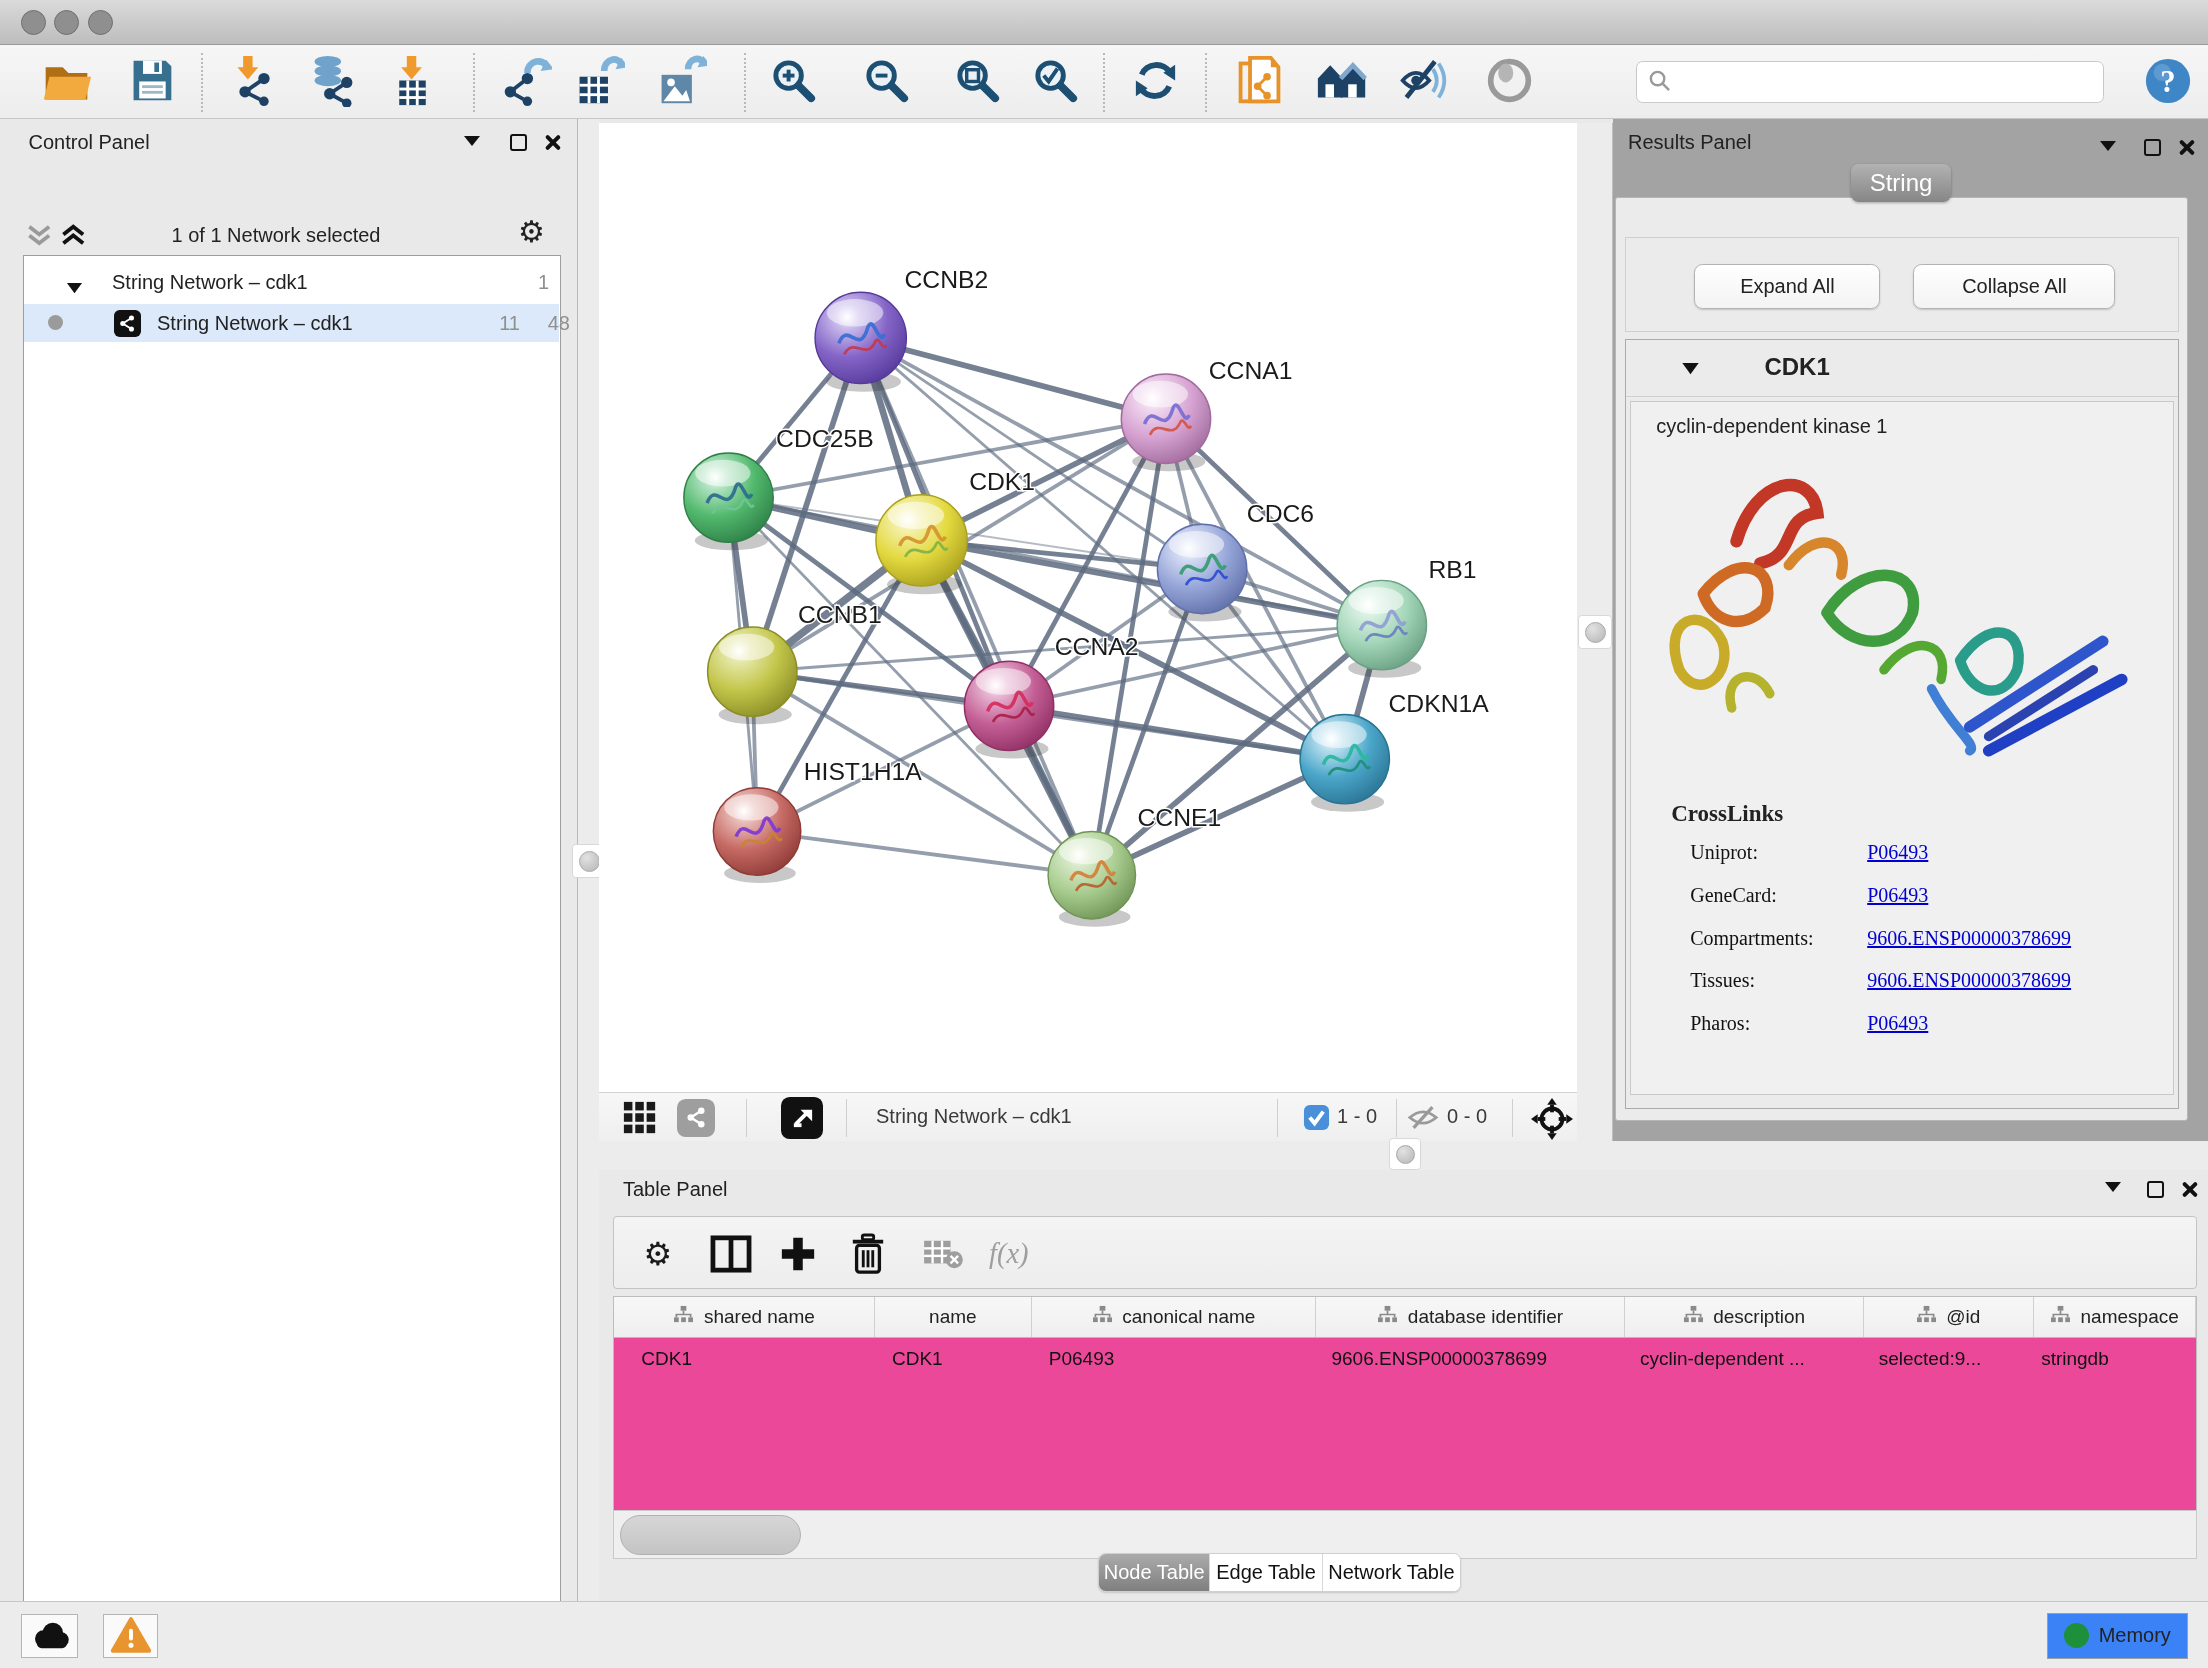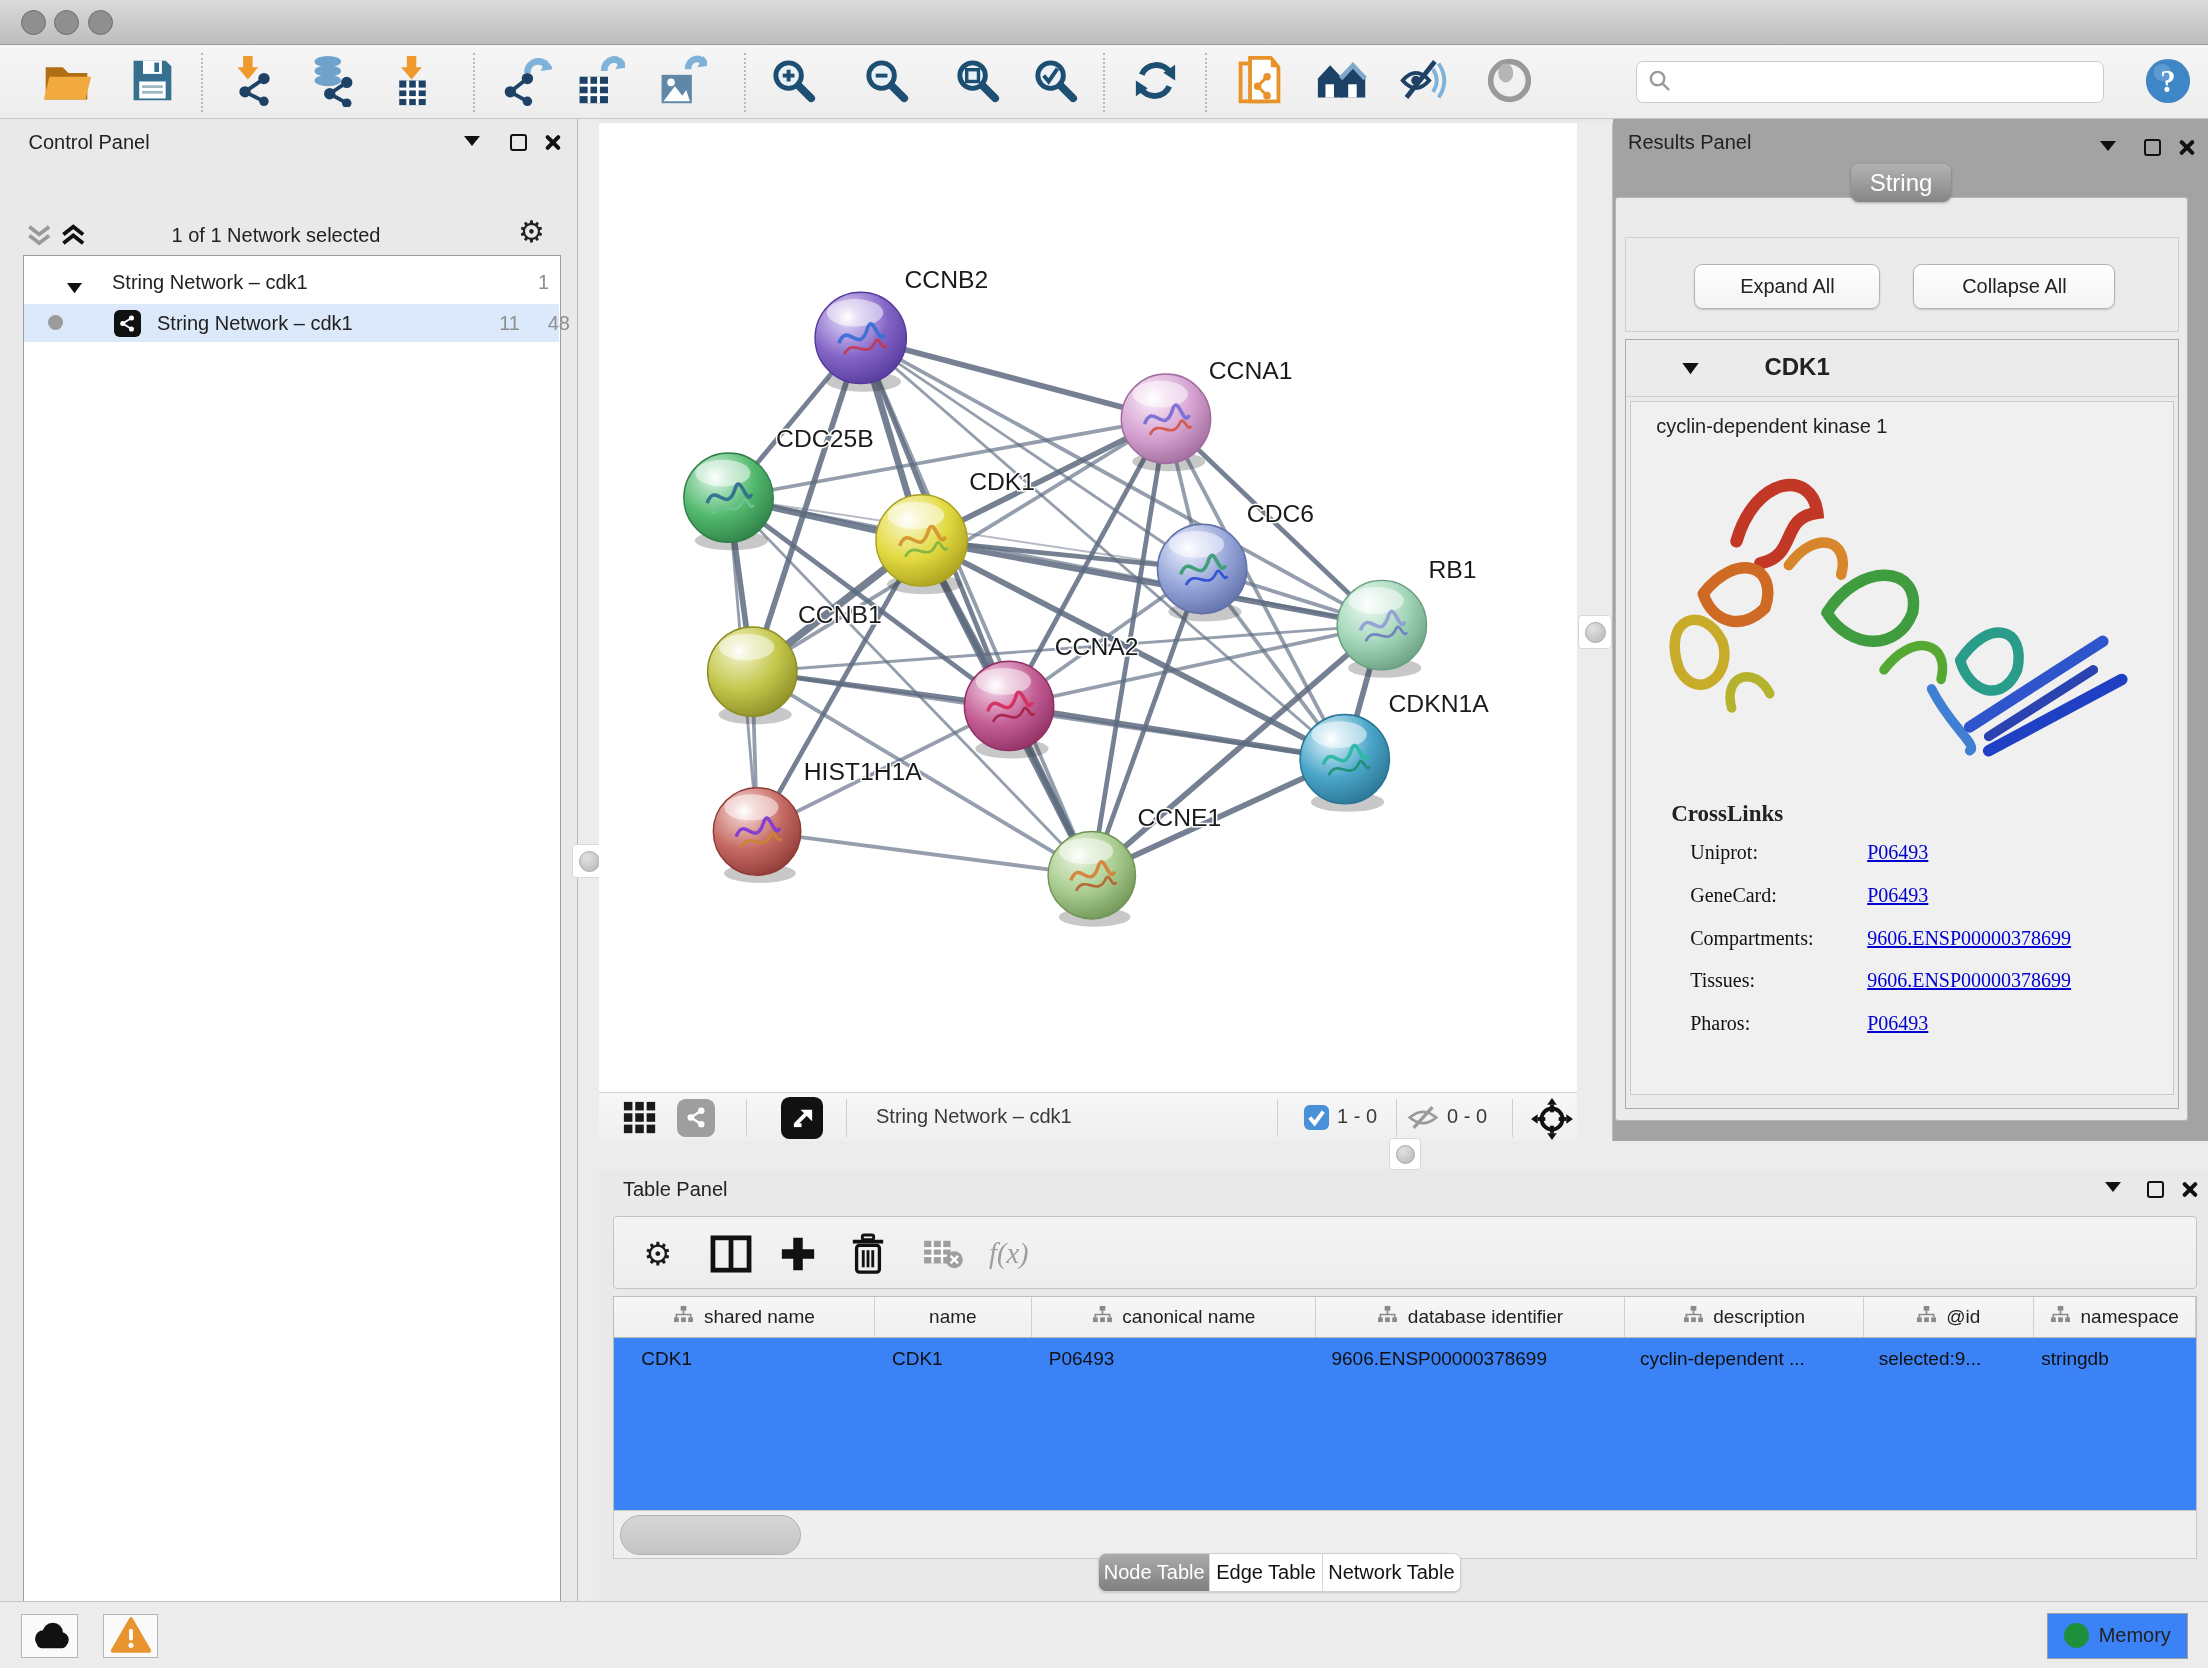--- a/index.html
+++ b/index.html
@@ -61,21 +61,21 @@
   #rp-content { left:3.8px; top:61px; width:544px; height:694px; background:#f0f0f0; border:1px solid #c9c9c9; }
   .serif { font-family:"Liberation Serif", serif; }
   .xl-row { position:absolute; left:0; width:100%; height:32px; font-size:20px; }
   .xl-row .xl-label { position:absolute; left:59px; color:#111; }
   .xl-row a { position:absolute; left:236px; color:#0000d0; text-decoration:underline; }
 
   
   #tablepanel { left:599px; top:1170px; width:1609px; height:431px; background:#e9e9e9; }
   #tp-toolbar { left:14.3px; top:46px; width:1584px; height:73px; background:linear-gradient(#f4f4f4,#ededed); border:1px solid #c3c3c3; border-radius:3.8px; }
   .tp-icon { position:absolute; top:0; height:73px; display:flex; align-items:center; justify-content:center; width:57px; }
-  #tp-table { left:14.3px; top:126px; width:1584px; height:215px; background:#3b82f6; border:1px solid #bdbdbd; border-bottom:none; overflow:hidden; }
+  #tp-table { left:14.3px; top:126px; width:1584px; height:215px; background:#ec4899; border:1px solid #bdbdbd; border-bottom:none; overflow:hidden; }
   #tp-thead { display:flex; height:41px; background:linear-gradient(#f7f7f7,#efefef); border-bottom:1px solid #b9b9b9; }
   .th { display:flex; align-items:center; justify-content:center; gap:9.5px; font-size:19px; color:#222; border-right:1px solid #d0d0d0; height:100%; }
   .tr { display:flex; height:41px; }
   .td { font-size:19px; color:#111; display:flex; align-items:center; height:100%; white-space:nowrap; overflow:hidden; }
   #tp-scroll { left:14.3px; top:340px; width:1584px; height:49px; background:#efefef; border:1px solid #c9c9c9; }
   #tp-thumb { left:5.7px; top:3.8px; width:181px; height:40px; background:linear-gradient(#d6d6d6,#c4c4c4); border:1px solid #b2b2b2; border-radius:20px; }
 
   
   #bottombar { left:0; top:1601px; width:2208px; height:68px; background:#ececec; border-top:1px solid #c6c6c6; }
   .bb-btn { top:12.4px; height:44px; background:#fafafa; border:1.9px solid #b5b5b5; display:flex; align-items:center; justify-content:center; }

